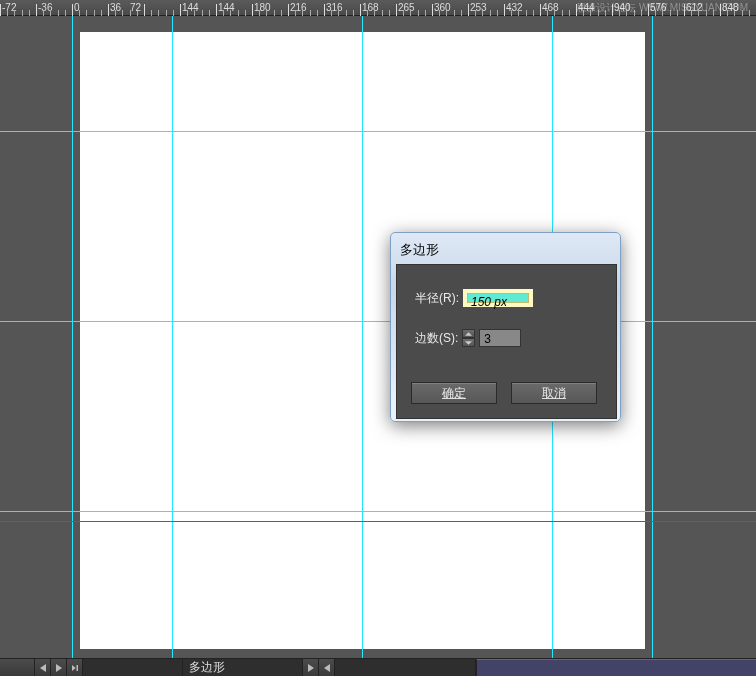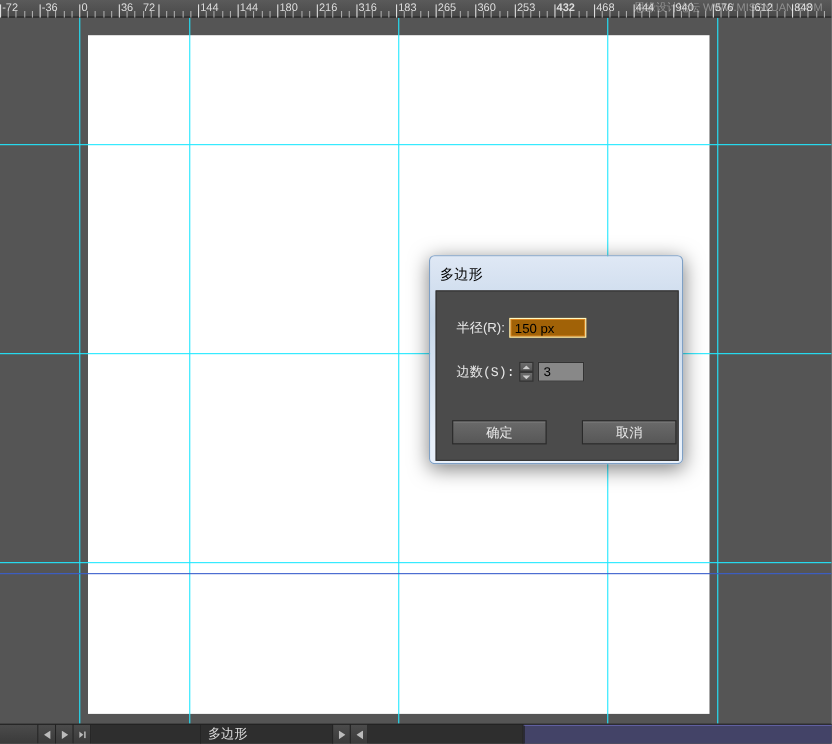--- a/index.html
+++ b/index.html
@@ -116,41 +116,42 @@
   }
 
   .field-row {
     position: absolute;
     left: 18px;
     display: flex;
     align-items: center;
     gap: 4px;
   }
   .field-row.row1 { top: 24px; }
-  .field-row.row2 { top: 64px; font-family: Liberation Mono, monospace; }
+  .field-row.row2 { top: 64px; }
   .field-label {
     font-size: 12px;
     color: #e8e8e8;
     white-space: nowrap;
   }
 
   .input-box {
     background: #888;
     color: #000;
     font-size: 12px;
     height: 18px;
     line-height: 18px;
     padding: 0 4px;
     border: 1px solid #333;
   }
   .input-box.active {
-    background: #a16207;
-    border: 1px solid #fef9c3;
+    background: #5eead4;
+    border: 4px solid #fef9c3;
     box-shadow: inset 0 0 0 1px rgba(255,155,47,0.6);
     color: #000;
+    font-style: italic;
   }
   .input-r { width: 70px; }
   .input-s { width: 42px; }
 
   .stepper {
     display: flex;
     flex-direction: column;
     width: 13px;
     height: 18px;
   }
@@ -162,21 +163,22 @@
     align-items: center;
     justify-content: center;
   }
   .step-btn svg { width: 7px; height: 4px; display:block; }
 
   .btn-row {
     position: absolute;
     left: 14px;
     bottom: 14px;
     display: flex;
-    gap: 32px;
+    gap: 14px;
+    text-decoration: underline;
   }
   .dlg-btn {
     width: 86px;
     height: 22px;
     background: linear-gradient(#6a6a6a,#575757);
     border: 1px solid #2a2a2a;
     color: #eaeaea;
     font-size: 12px;
     display: flex;
     align-items: center;
@@ -285,21 +287,21 @@
     <div class="tick-minor" style="left: 302.4px;"></div>
     <div class="tick-minor" style="left: 309.6px;"></div>
     <div class="tick-minor" style="left: 316.8px;"></div>
     <div class="tick-major" style="left: 324px;"></div>
     <div class="tick-label" style="left: 324px;">316</div>
     <div class="tick-minor" style="left: 331.2px;"></div>
     <div class="tick-minor" style="left: 338.4px;"></div>
     <div class="tick-minor" style="left: 345.6px;"></div>
     <div class="tick-minor" style="left: 352.8px;"></div>
     <div class="tick-major" style="left: 360px;"></div>
-    <div class="tick-label" style="left: 360px;">183</div>
+    <div class="tick-label" style="left: 360px;">168</div>
     <div class="tick-minor" style="left: 367.2px;"></div>
     <div class="tick-minor" style="left: 374.4px;"></div>
     <div class="tick-minor" style="left: 381.6px;"></div>
     <div class="tick-minor" style="left: 388.8px;"></div>
     <div class="tick-major" style="left: 396px;"></div>
     <div class="tick-label" style="left: 396px;">265</div>
     <div class="tick-minor" style="left: 403.2px;"></div>
     <div class="tick-minor" style="left: 410.4px;"></div>
     <div class="tick-minor" style="left: 417.6px;"></div>
     <div class="tick-minor" style="left: 424.8px;"></div>
@@ -309,21 +311,21 @@
     <div class="tick-minor" style="left: 446.4px;"></div>
     <div class="tick-minor" style="left: 453.6px;"></div>
     <div class="tick-minor" style="left: 460.8px;"></div>
     <div class="tick-major" style="left: 468px;"></div>
     <div class="tick-label" style="left: 468px;">253</div>
     <div class="tick-minor" style="left: 475.2px;"></div>
     <div class="tick-minor" style="left: 482.4px;"></div>
     <div class="tick-minor" style="left: 489.6px;"></div>
     <div class="tick-minor" style="left: 496.8px;"></div>
     <div class="tick-major" style="left: 504px;"></div>
-    <div class="tick-label" style="left: 504px; font-weight: bold;">432</div>
+    <div class="tick-label" style="left: 504px;">432</div>
     <div class="tick-minor" style="left: 511.2px;"></div>
     <div class="tick-minor" style="left: 518.4px;"></div>
     <div class="tick-minor" style="left: 525.6px;"></div>
     <div class="tick-minor" style="left: 532.8px;"></div>
     <div class="tick-major" style="left: 540px;"></div>
     <div class="tick-label" style="left: 540px;">468</div>
     <div class="tick-minor" style="left: 547.2px;"></div>
     <div class="tick-minor" style="left: 554.4px;"></div>
     <div class="tick-minor" style="left: 561.6px;"></div>
     <div class="tick-minor" style="left: 568.8px;"></div>

